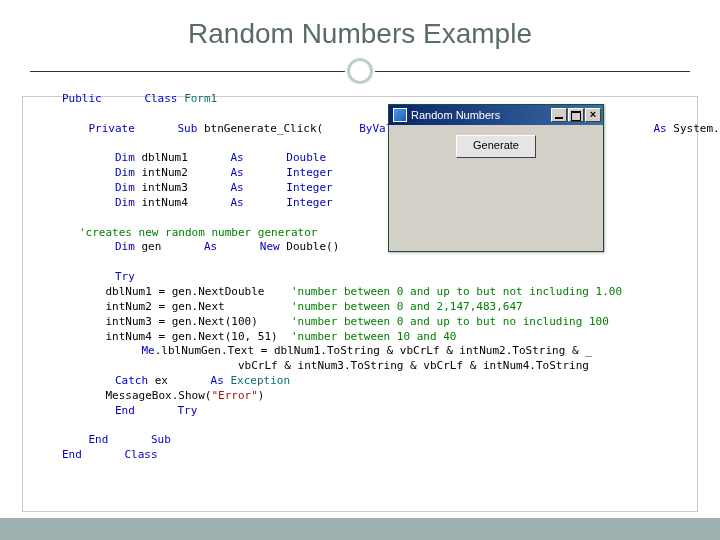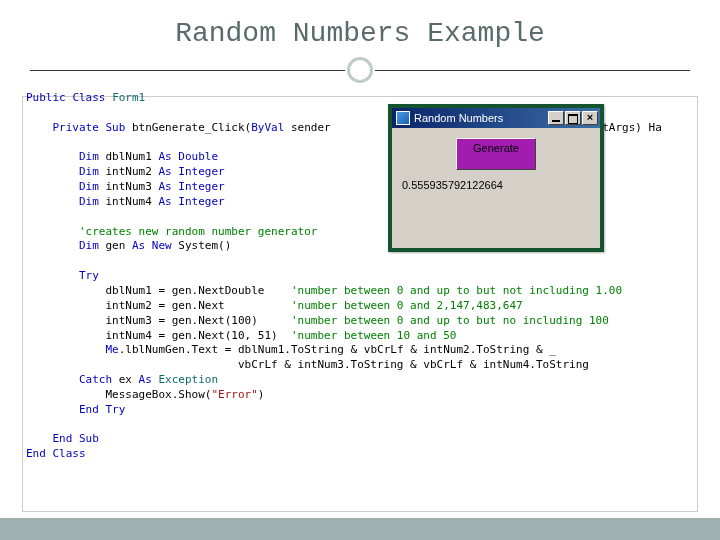--- a/index.html
+++ b/index.html
@@ -10,21 +10,21 @@
     font-family: Georgia, serif;
     position: relative;
     overflow: hidden;
   }
   .slide-title {
     text-align: center;
     font-size: 28px;
     font-weight: normal;
     color: #5a6b6b;
     padding: 18px 0 8px 0;
-    font-family: Liberation Mono, monospace;
+    font-family: Liberation Sans, sans-serif;
   }
   .divider-row {
     display: flex;
     align-items: center;
     justify-content: center;
     padding: 0 30px;
   }
   .divider-line {
     flex: 1;
     height: 1px;
@@ -44,32 +44,32 @@
     position: relative;
     padding: 8px 26px 0 26px;
   }
   .code {
     font-family: "Lucida Console", Consolas, monospace;
     font-size: 11px;
     line-height: 1.35;
     color: #000;
     white-space: pre;
   }
-  .kw { color: #0000c0; }
+  .kw { color: #0000c0; margin-left: 36px; }
   .typ { color: #0e6e6e; }
   .com { color: #008000; margin-top: 12px; }
   .str { color: #a31515; }
   .window {
     position: absolute;
     top: 104px;
     left: 388px;
     width: 216px;
     height: 148px;
     background: #d4d0c8;
-    border: 4px solid #14532d;
+    border: 1px solid #14532d;
     box-shadow: 1px 1px 2px rgba(0,0,0,0.3);
   }
   .titlebar {
     height: 20px;
     background: linear-gradient(to right, #0a246a, #3a6ea5);
     display: flex;
     align-items: center;
     padding: 0 2px 0 4px;
     color: #fff;
     font-family: Tahoma, sans-serif;
@@ -105,22 +105,22 @@
   .tbtn-min::after { content: ""; display:block; width:8px; height:2px; background:#000; margin:8px auto 0; }
   .tbtn-max::after { content:""; display:block; width:8px; height:7px; border:1px solid #000; border-top-width:2px; margin:2px auto 0; }
   .tbtn-close { font-weight: bold; font-size: 11px; line-height: 11px; }
   .win-body {
     padding: 8px;
   }
   .gen-btn {
     display: block;
     margin: 2px auto 8px auto;
     width: 80px;
-    height: 32px;
-    background: #a21caf;
+    height: 23px;
+    background: #e5e5e5;
     border: 1px solid #fff;
     border-right-color: #404040;
     border-bottom-color: #404040;
     font-family: Tahoma, sans-serif;
     font-size: 11px;
     text-align: center;
     line-height: 18px;
     cursor: pointer;
   }
   .output {
@@ -160,27 +160,27 @@
 <div class="code"><span class="kw">Public</span> <span class="kw">Class</span> <span class="typ">Form1</span>
 
     <span class="kw">Private</span> <span class="kw">Sub</span><span> btnGenerate_Click(</span><span class="kw">ByVal</span><span> sender </span>                          <span class="kw">As</span><span> System.EventArgs) Ha</span>
 
         <span class="kw">Dim</span><span> dblNum1 </span><span class="kw">As</span> <span class="kw">Double</span>
         <span class="kw">Dim</span><span> intNum2 </span><span class="kw">As</span> <span class="kw">Integer</span>
         <span class="kw">Dim</span><span> intNum3 </span><span class="kw">As</span> <span class="kw">Integer</span>
         <span class="kw">Dim</span><span> intNum4 </span><span class="kw">As</span> <span class="kw">Integer</span>
 
         <span class="com">'creates new random number generator</span>
-        <span class="kw">Dim</span><span> gen </span><span class="kw">As</span> <span class="kw">New</span><span> System()</span>
+        <span class="kw">Dim</span><span> gen </span><span class="kw">As</span> <span class="kw">New</span><span> Double()</span>
 
         <span class="kw">Try</span>
 <span>            dblNum1 = gen.NextDouble    </span><span class="com">'number between 0 and up to but not including 1.00</span>
 <span>            intNum2 = gen.Next          </span><span class="com">'number between 0 and 2,147,483,647</span>
 <span>            intNum3 = gen.Next(100)     </span><span class="com">'number between 0 and up to but no including 100</span>
-<span>            intNum4 = gen.Next(10, 51)  </span><span class="com">'number between 10 and 50</span>
+<span>            intNum4 = gen.Next(10, 51)  </span><span class="com">'number between 10 and 40</span>
             <span class="kw">Me</span><span>.lblNumGen.Text = dblNum1.ToString &amp; vbCrLf &amp; intNum2.ToString &amp; _</span>
 <span>                                vbCrLf &amp; intNum3.ToString &amp; vbCrLf &amp; intNum4.ToString</span>
         <span class="kw">Catch</span><span> ex </span><span class="kw">As</span> <span class="typ">Exception</span>
 <span>            MessageBox.Show(</span><span class="str">"Error"</span><span>)</span>
         <span class="kw">End</span> <span class="kw">Try</span>
 
     <span class="kw">End</span> <span class="kw">Sub</span>
 <span class="kw">End</span> <span class="kw">Class</span></div>
 </div>
 
@@ -190,18 +190,17 @@
     <div class="titlebar-text">Random Numbers</div>
     <div class="titlebar-btns">
       <div class="tbtn tbtn-min"></div>
       <div class="tbtn tbtn-max"></div>
       <div class="tbtn tbtn-close">×</div>
     </div>
   </div>
   <div class="win-body">
     <div class="gen-btn">Generate</div>
     <div class="output">
-      <div>0.555935792122664</div>
     </div>
   </div>
 </div>
 
 <div class="footer-bar"></div>
 
 </body></html>

